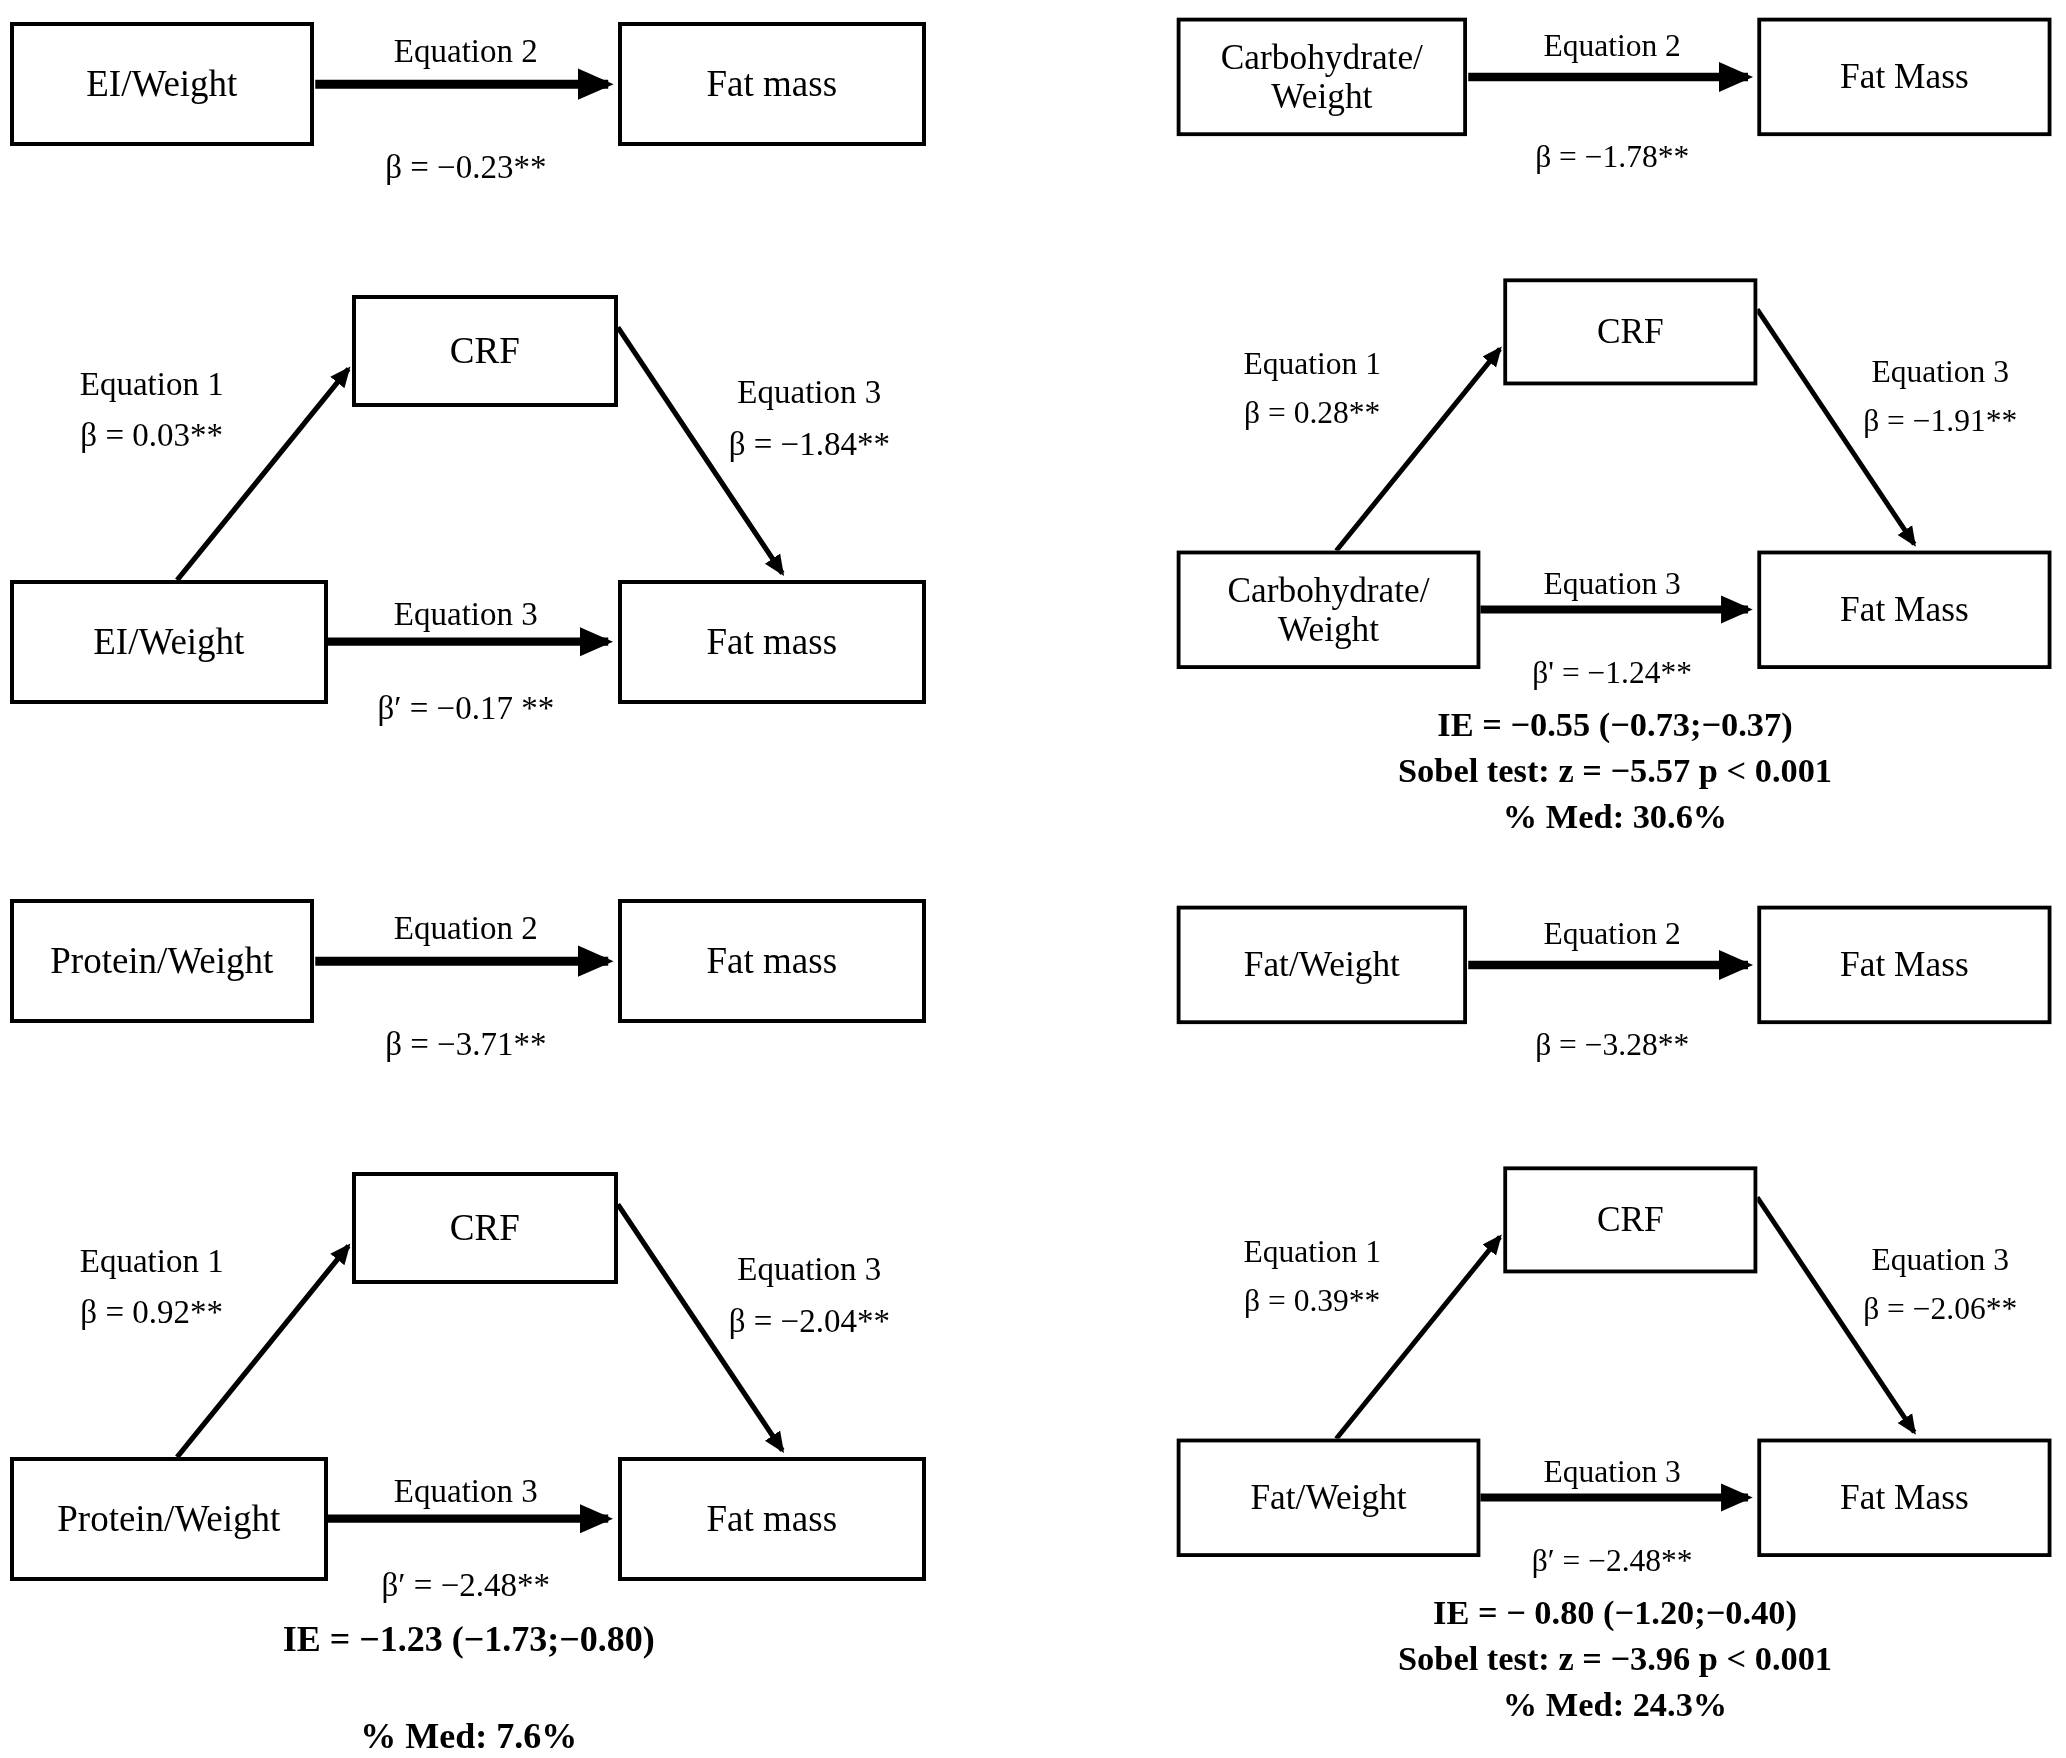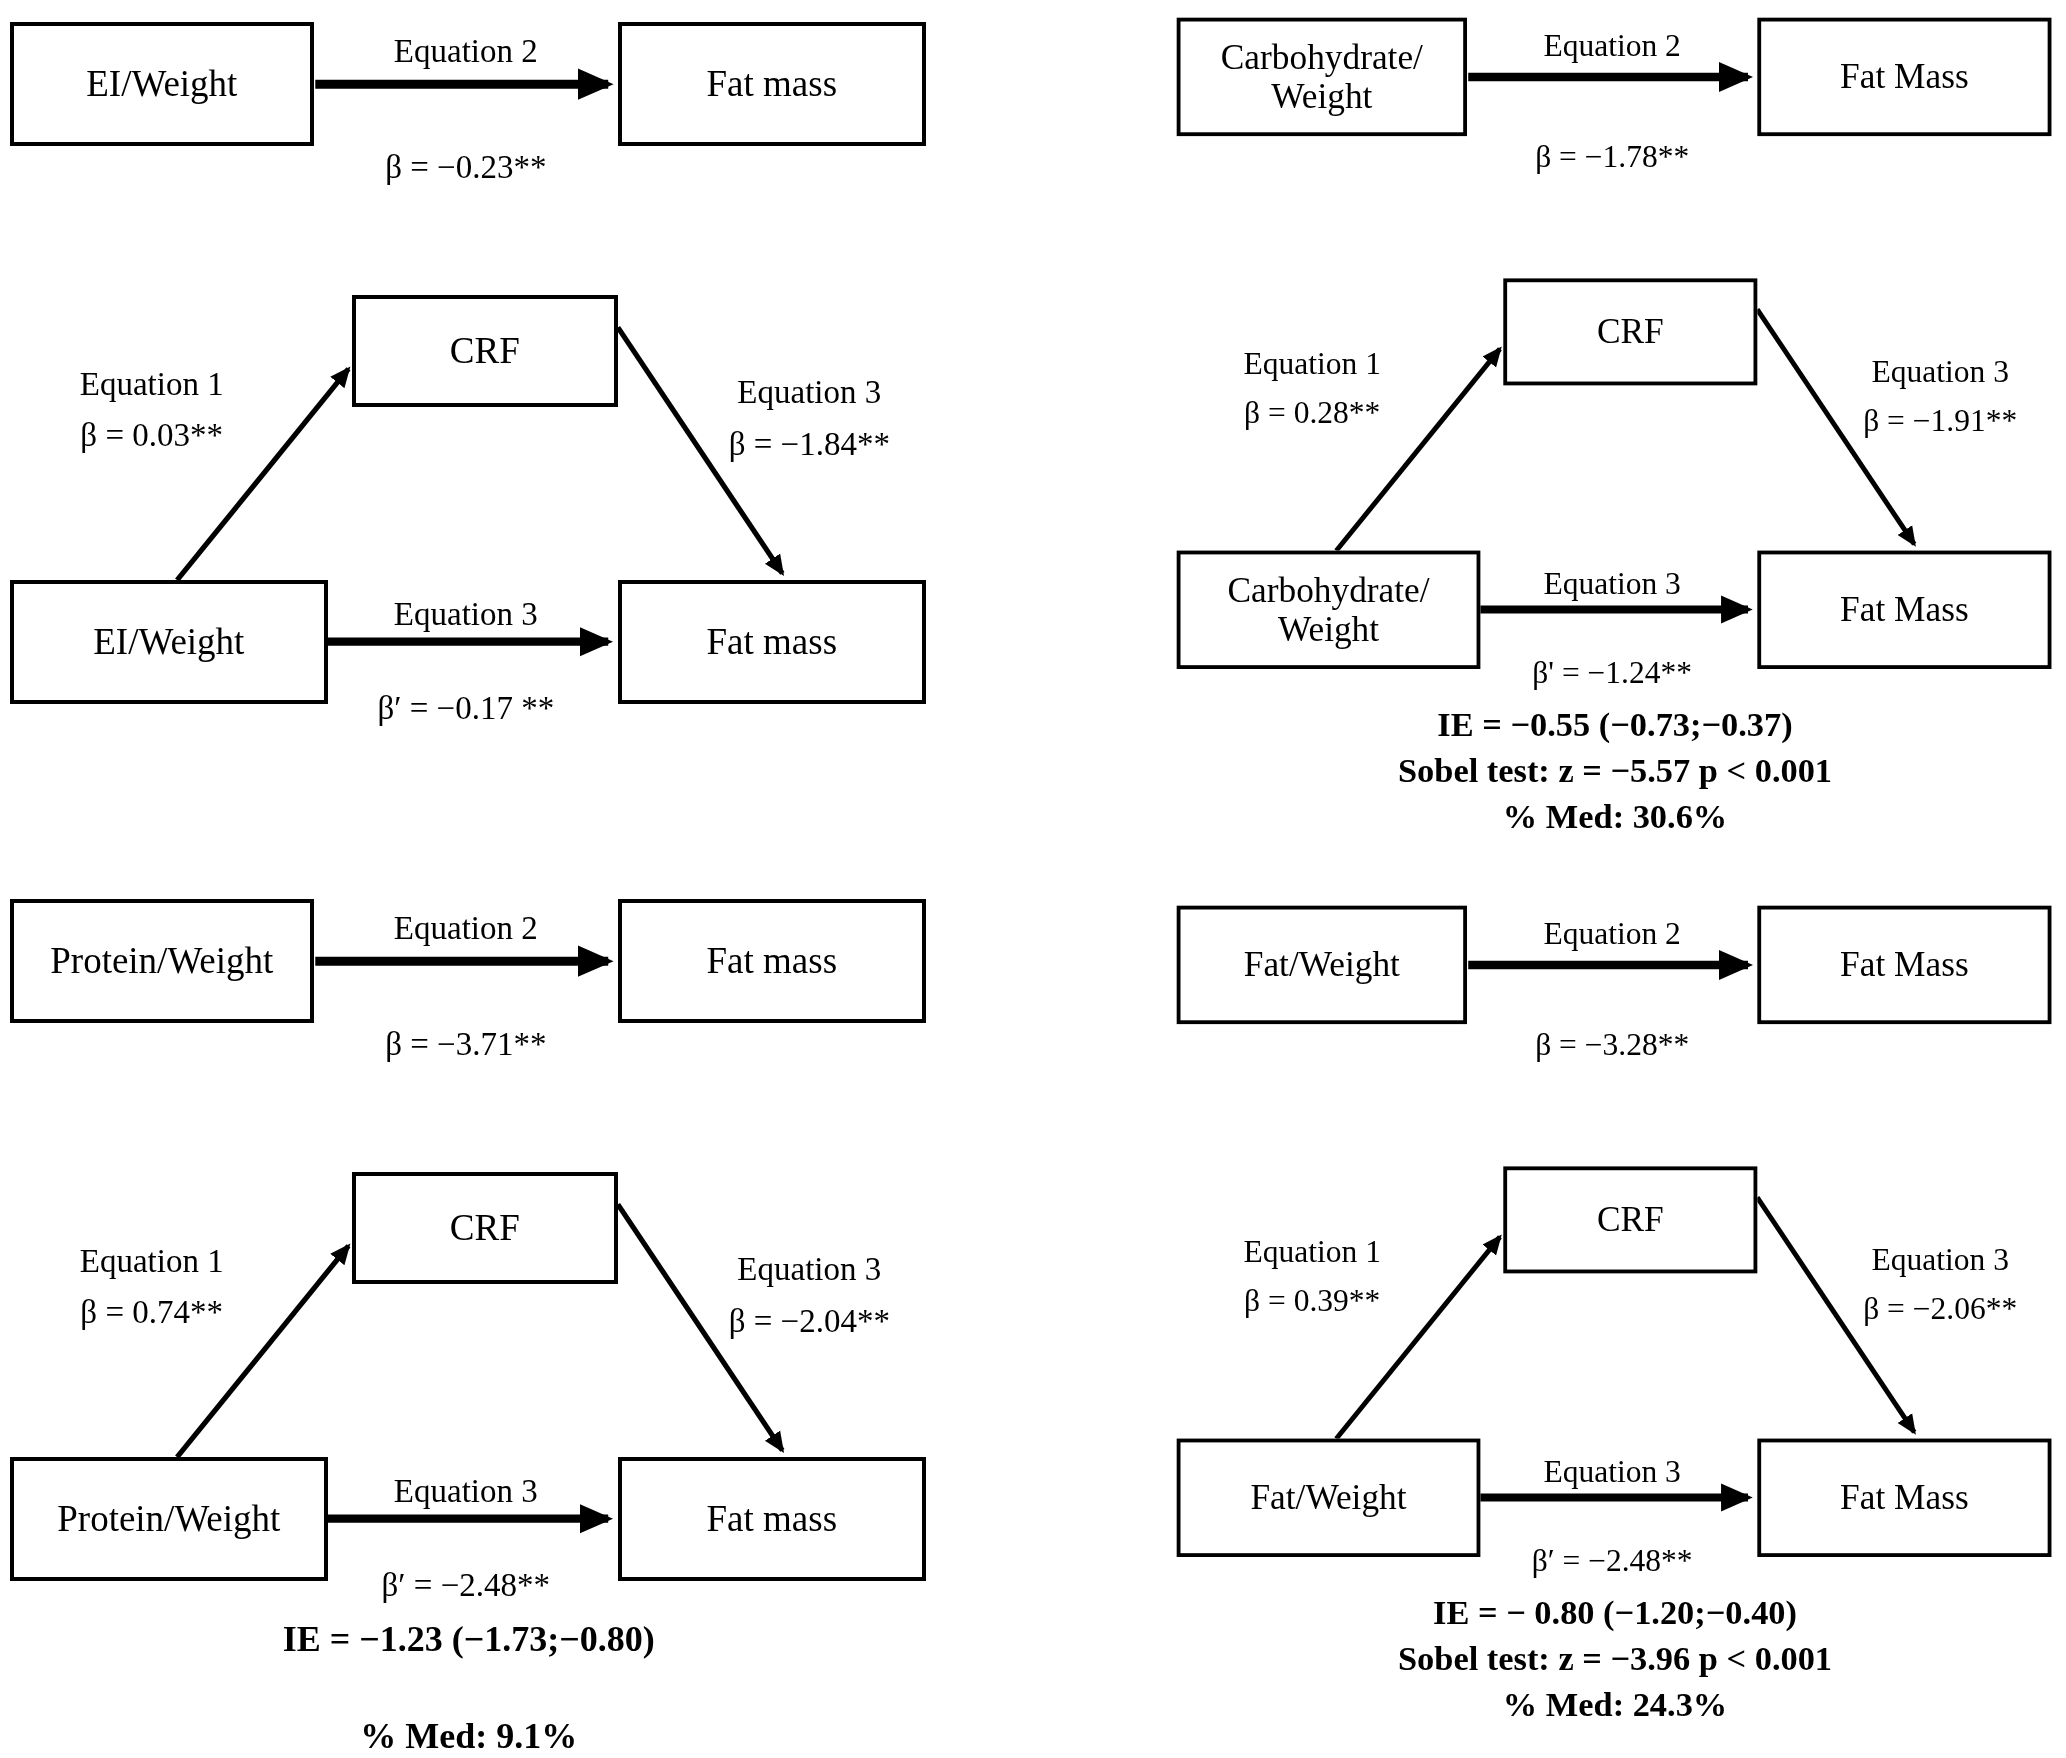--- a/index.html
+++ b/index.html
@@ -118,28 +118,28 @@
   </svg>
   <div class="box sx"><span>Protein/Weight</span></div>
   <div class="box sy"><span>Fat mass</span></div>
   <div class="lbl eq2">Equation 2</div>
   <div class="lbl beta2">β = −3.71**</div>
 
   <div class="box mbox"><span>CRF</span></div>
   <div class="box mx"><span>Protein/Weight</span></div>
   <div class="box my"><span>Fat mass</span></div>
   <div class="lbl eq-a-title">Equation 1</div>
-  <div class="lbl eq-a-beta">β = 0.74**</div>
+  <div class="lbl eq-a-beta">β = 0.92**</div>
   <div class="lbl eq-b-title">Equation 3</div>
   <div class="lbl eq-b-beta">β = −2.04**</div>
   <div class="lbl eq-direct">Equation 3</div>
   <div class="lbl beta-direct">β′ = −2.48**</div>
 
   <div class="sum sum-ie">IE = −1.23 (−1.73;−0.80)</div>
-  <div class="sum sum-med">% Med: 9.1%</div>
+  <div class="sum sum-med">% Med: 7.6%</div>
 </section>
 
 <section class="panel" id="panel-br">
   <svg class="svg-layer" width="932" height="870" viewBox="0 0 1349 1259">
     <line class="arrow-line thick" x1="452" y1="100" x2="876" y2="100" marker-end="url(#ah)"></line>
     <line class="arrow-line thin" x1="252" y1="818" x2="500" y2="512" marker-end="url(#ah)"></line>
     <line class="arrow-line thin" x1="890" y1="452" x2="1128" y2="808" marker-end="url(#ah)"></line>
     <line class="arrow-line mid" x1="470" y1="907" x2="876" y2="907" marker-end="url(#ah)"></line>
   </svg>
   <div class="box sx"><span>Fat/Weight</span></div>

